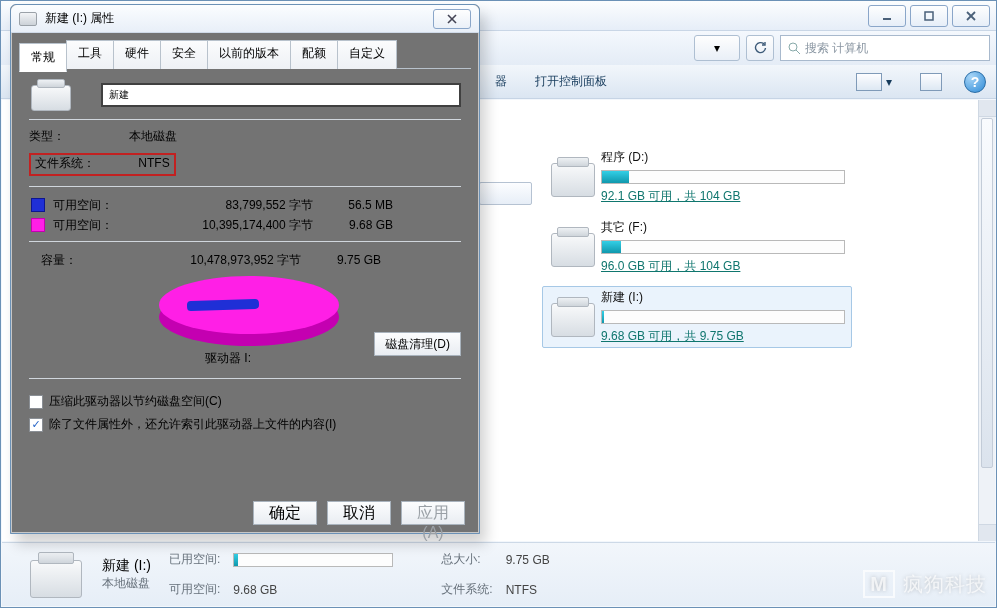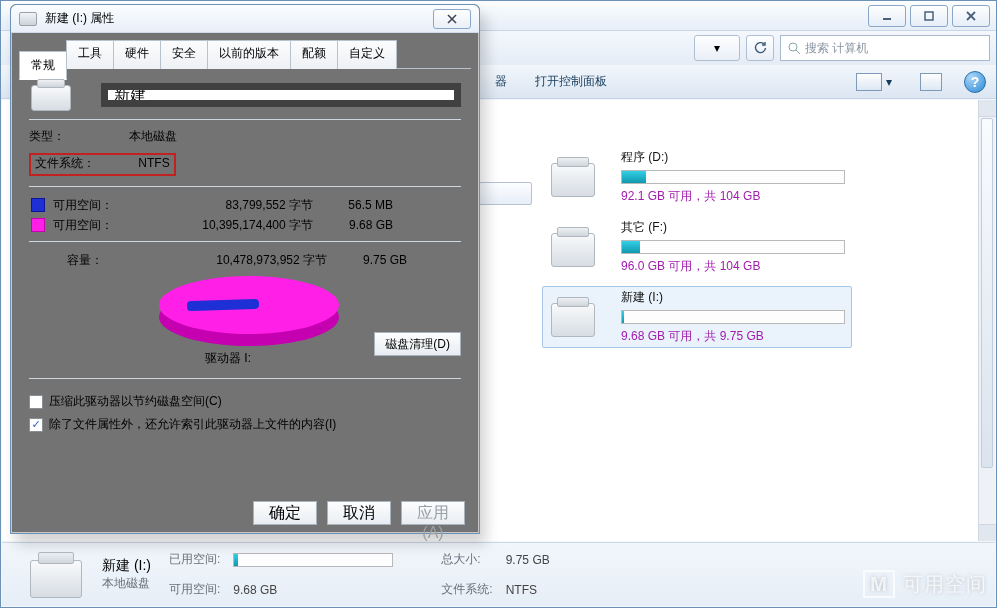--- a/index.html
+++ b/index.html
@@ -59,40 +59,40 @@
   }
 
   .ex-body { position:absolute; left:1px; right:18px; top:99px; bottom:66px; background:#fff; }
   .ex-scroll { position:absolute; right:1px; top:99px; bottom:66px; width:17px; background:#eef2f7; border-left:1px solid #cfd8e3;}
   .ex-scroll .sbtn { width:17px; height:17px; background:#e1e7ef; border-bottom:1px solid #cfd8e3;}
   .ex-scroll .sbtn.bottom { position:absolute; bottom:0; border-top:1px solid #cfd8e3; border-bottom:none;}
   .ex-scroll .thumb { position:absolute; left:2px; right:2px; top:18px; height:350px; background:linear-gradient(#f9fbfe,#dbe3ed); border:1px solid #c3ccd8; border-radius:2px;}
 
   .drive-col { position:absolute; left:540px; top:46px; width:310px; display:flex; flex-direction:column; gap:8px;}
   .drive-item {
-    display:flex; gap:24px; padding:6px; border:1px solid transparent; border-radius:2px;
+    display:flex; gap:4px; padding:6px; border:1px solid transparent; border-radius:2px;
     align-items:center; height:62px;
   }
   .drive-item.selected { background:#eaf3fc; border-color:#a6c8e6; }
   .drive-icon {
     width:48px; height:40px; position:relative;
   }
   .drive-icon::before{
     content:""; position:absolute; left:2px; right:2px; top:6px; bottom:0;
     background:linear-gradient(#f9fafb,#d7dde3); border:1px solid #b0b7bf; border-radius:3px;
   }
   .drive-icon::after{
     content:""; position:absolute; left:8px; right:8px; top:0; height:8px;
     background:linear-gradient(#eef1f4,#cfd5db); border:1px solid #b0b7bf; border-radius:2px;
   }
   .drive-info { flex:1; }
   .drive-name { color:#111; margin-bottom:4px; }
   .drive-bar { height:14px; border:1px solid #b9b9b9; background:#fdfdfd; position:relative; margin-bottom:4px;}
   .drive-bar .fill { position:absolute; left:0; top:0; bottom:0; background:linear-gradient(#33cfe6,#1098ad);}
-  .drive-free { color:#a21caf; }
+  .drive-free { color:#0f766e;text-decoration:underline; }
 
   .group-btn {
     position:absolute; left:477px; top:82px; width:53px; height:23px;
     border:1px solid #b5c2d2; border-radius:2px;
     background:linear-gradient(#fcfdff,#e7eef7);
   }
 
   
   .details {
     position:absolute; left:1px; right:1px; bottom:1px; height:64px;
@@ -140,40 +140,40 @@
 
   .tabs {
     display:flex; margin:6px 8px 0 8px; border-bottom:1px solid #b8c2cc; font-size:12px;
   }
   .tab {
     padding:4px 11px; border:1px solid #b8c2cc; border-bottom:none;
     background:linear-gradient(#fbfcfd,#eef1f5); margin-right:-1px;
     position:relative; top:1px; cursor:default;
   }
   .tab.active {
-    background:#fff; border-bottom:1px solid #fff; top:12px; padding:5px 11px;
+    background:#fff; border-bottom:1px solid #fff; top:4px; padding:5px 11px;
   }
 
   .tab-body { padding:10px 18px 6px 18px; }
 
   .row { display:flex; align-items:center; margin-bottom:8px; }
   .row .label { width:100px; }
   .name-row .drv-ic {
     width:44px; height:32px; position:relative; margin-right:28px;
   }
   .name-row .drv-ic::before{
     content:""; position:absolute; left:2px; right:2px; top:6px; bottom:0;
     background:linear-gradient(#f9fafb,#d7dde3); border:1px solid #b0b7bf; border-radius:3px;
   }
   .name-row .drv-ic::after{
     content:""; position:absolute; left:8px; right:8px; top:0; height:7px;
     background:linear-gradient(#eef1f4,#cfd5db); border:1px solid #b0b7bf; border-radius:2px;
   }
   .vol-input {
-    flex:1; height:24px; border:7px solid #404040; padding:2px 6px; font-size:16px;
+    flex:1; height:24px; border:2px solid #404040; padding:2px 6px; font-size:10px;
   }
 
   .divider { height:1px; background:#d0d6dd; margin:6px 0 8px 0; }
 
   .fs-red { display:inline-block; border:2px solid #c22121; padding:0 4px 2px 4px; }
   .fs-red .label { width:94px; }
   .fs-red span { display:inline-block; }
 
   .space-tbl { margin:8px 0 2px 2px; }
   .space-row { display:flex; align-items:center; height:20px; }
@@ -399,21 +399,21 @@
         <span class="hr">56.5 MB</span>
       </div>
       <div class="space-row">
         <span class="sq mag"></span>
         <span class="l1">可用空间：</span>
         <span class="bytes">10,395,174,400 字节</span>
         <span class="hr">9.68 GB</span>
       </div>
     </div>
     <div class="divider"></div>
-    <div class="space-row" style="margin-left:38px;">
+    <div class="space-row" style="margin-left:12px;">
       <span class="l1">容量：</span>
       <span class="bytes">10,478,973,952 字节</span>
       <span class="hr">9.75 GB</span>
     </div>
 
     <div class="pie-wrap">
       <div class="pie">
         <div class="top"></div>
         <div class="slice"></div>
       </div>
@@ -436,14 +436,14 @@
 
   <div class="dlg-btns">
     <button>确定</button>
     <button>取消</button>
     <button class="disabled">应用(A)</button>
   </div>
 </div>
 
 <div class="watermark">
   <span class="logo">M</span>
-  <span>可用空间</span>
+  <span>疯狗科技</span>
 </div>
 
 </body></html>

